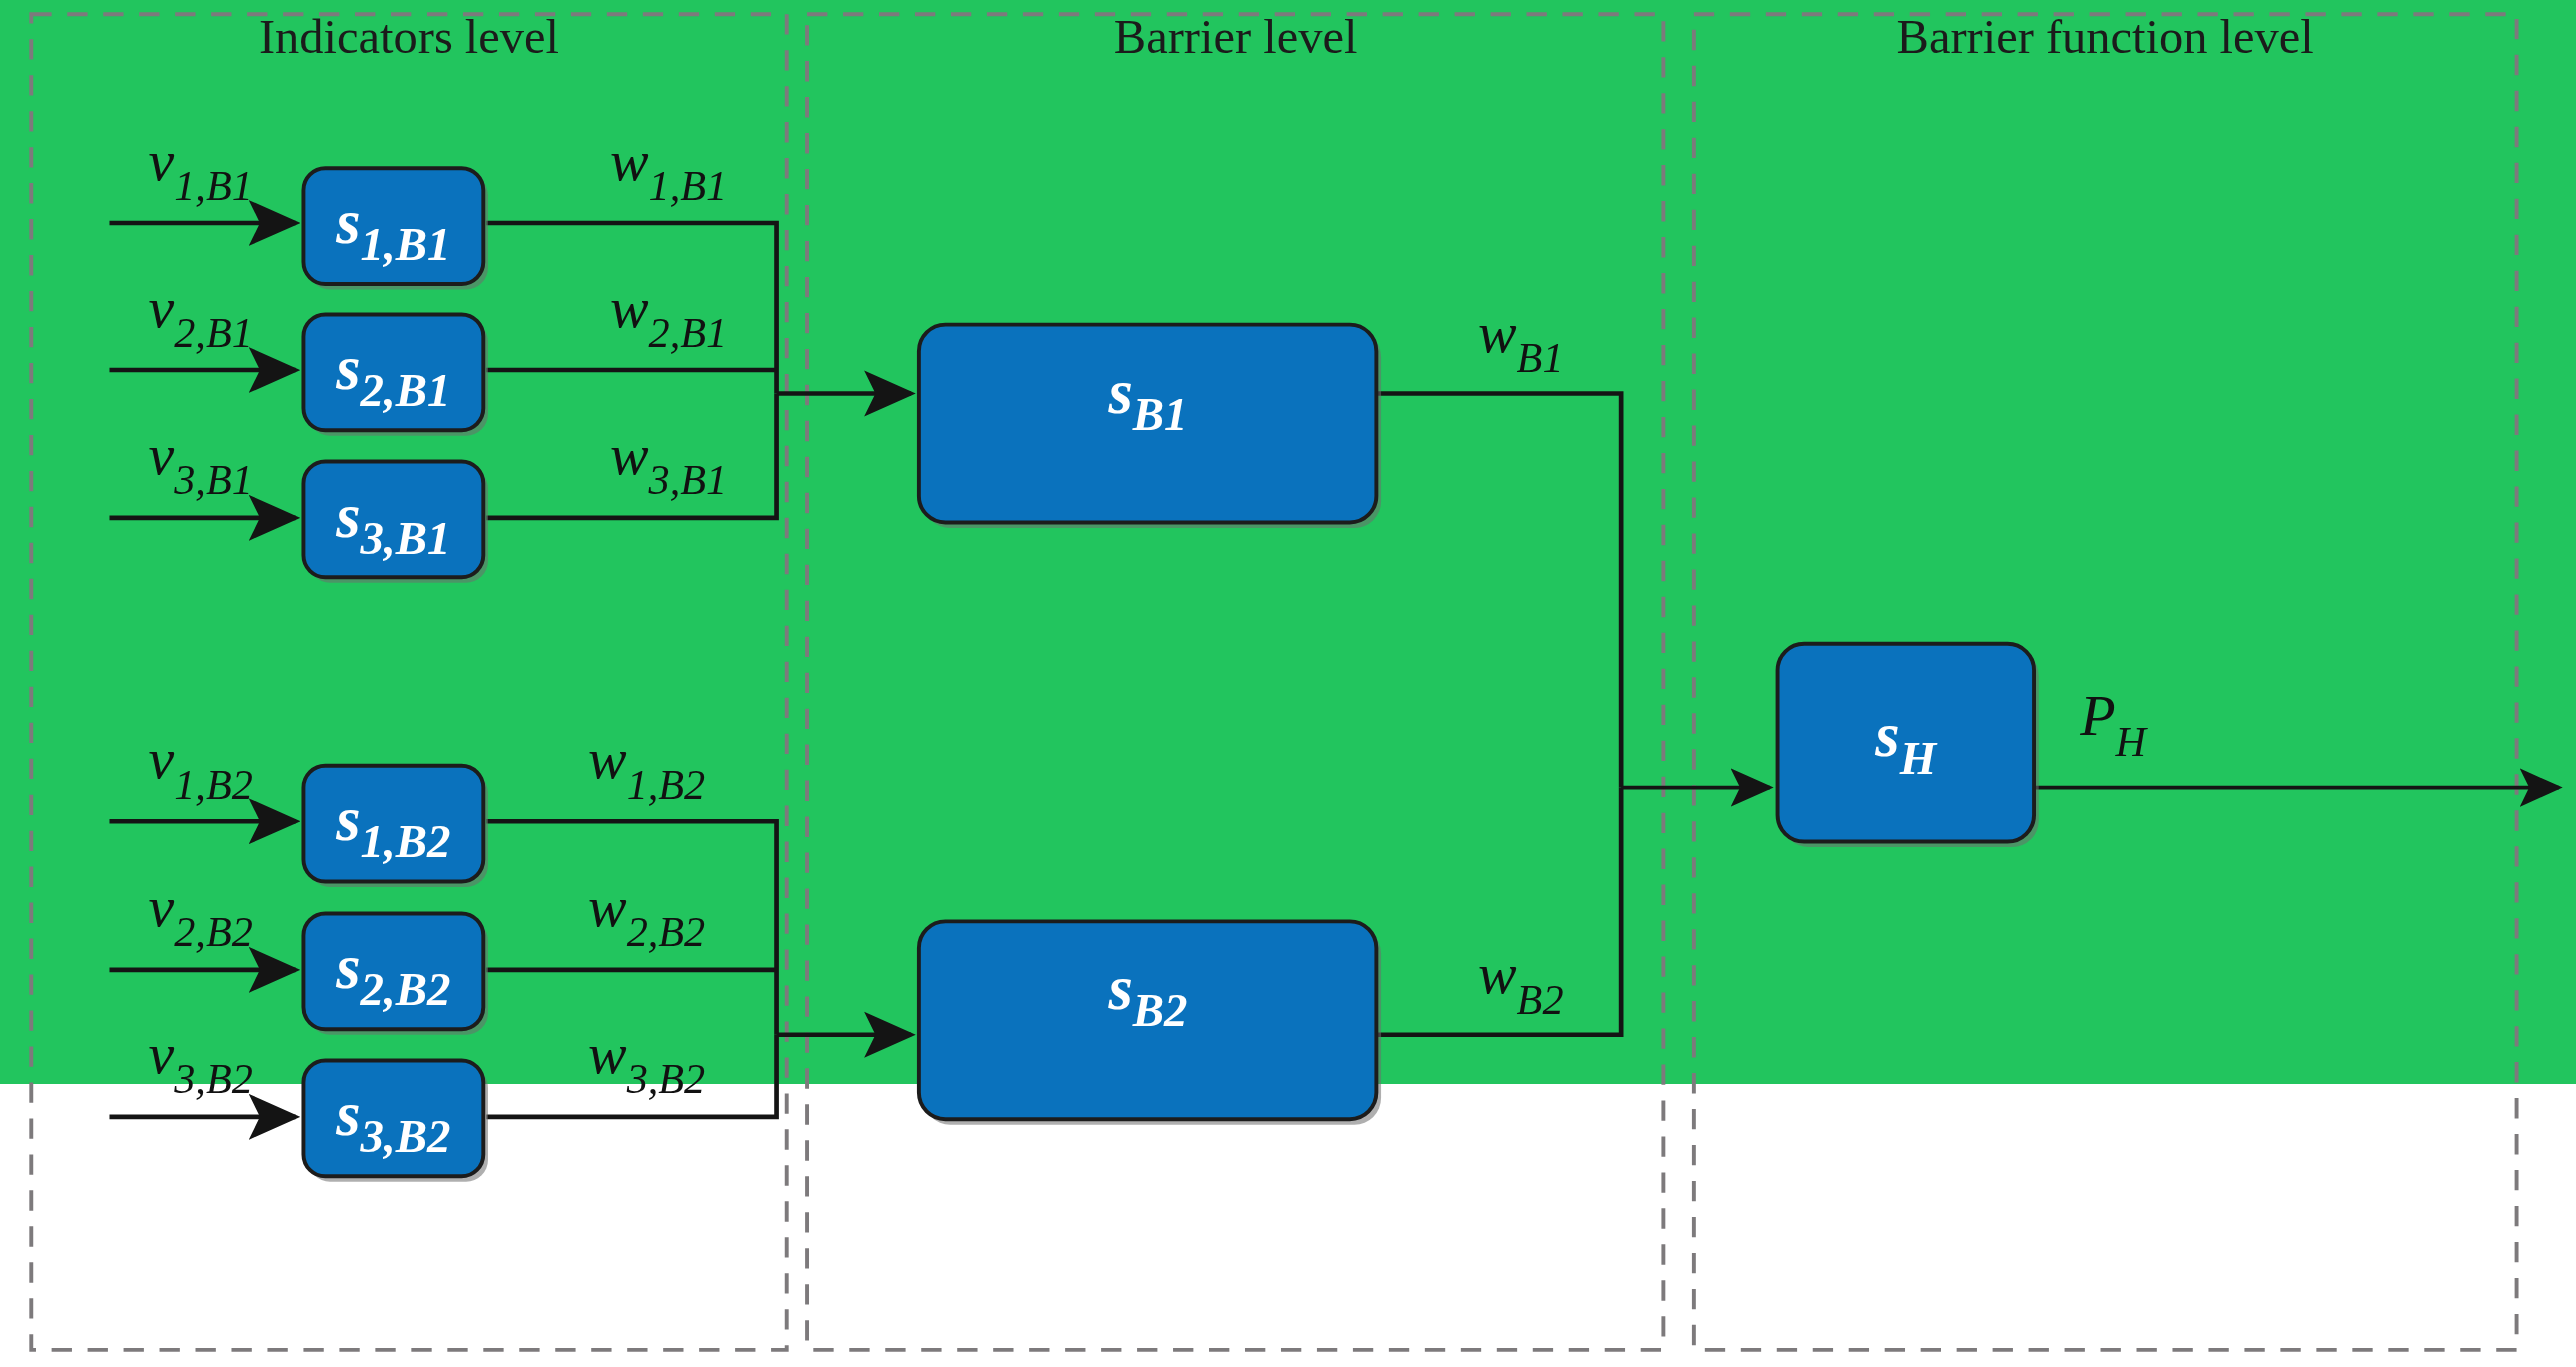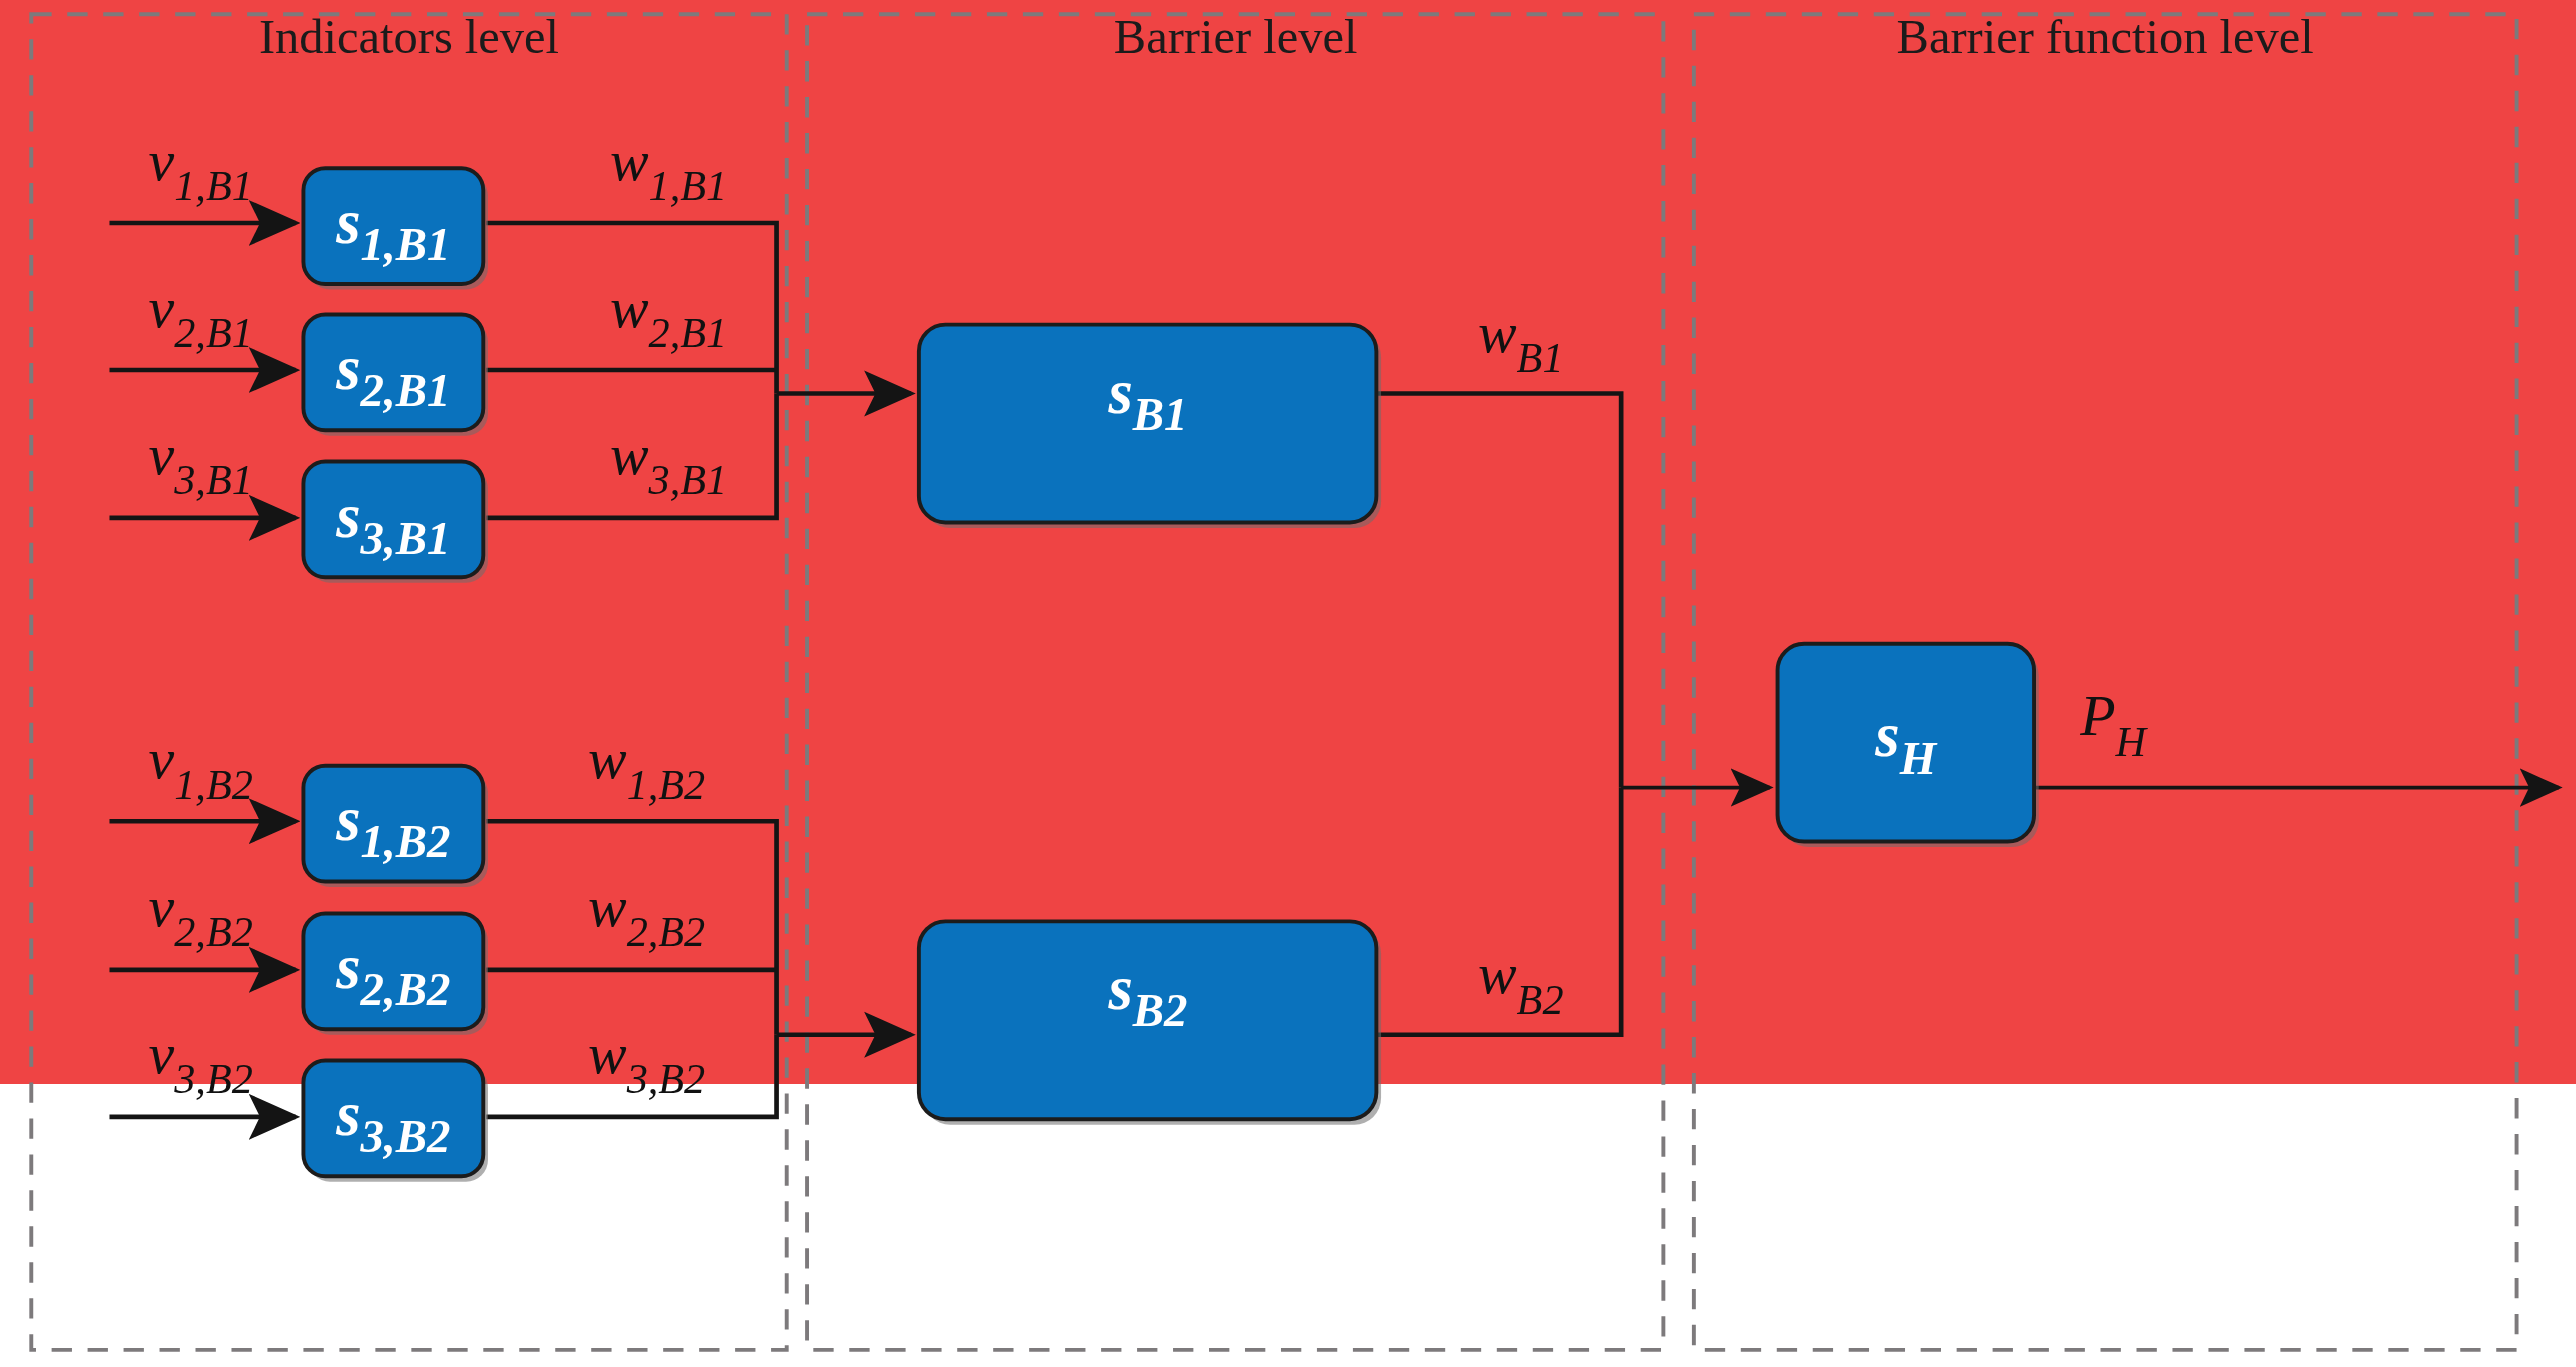--- a/index.html
+++ b/index.html
@@ -1,18 +1,18 @@
 <!DOCTYPE html>
 <html style="font-size:12.5px"><head>
 <meta charset="utf-8">
 <style>
   html,body{margin:0;padding:0;background:#ffffff;}
   body{width:2576px;height:1368px;overflow:hidden;
        font-family:"Liberation Serif","DejaVu Serif",serif;}
-  #stage{position:relative;width:2576px;height:1084px;background:#ef4444;}
+  #stage{position:relative;width:2576px;height:1084px;background:#22c55e;}
   svg#canvas{position:absolute;left:0;top:0;width:2576px;height:1368px;}
 
   .panel-rect{fill:none;stroke:#7d7a7c;stroke-width:5;
               stroke-dasharray:26 20;}
   .panel-title{font-family:"Liberation Serif","DejaVu Serif",serif;
                font-size:62px;fill:#1b1b1b;text-anchor:middle;
                font-weight:400;}
 
   .node-box{fill:#0a72bd;stroke:#1c1c1c;stroke-width:5;}
   .node-shadow{fill:#6e6e6e;opacity:.55;}

